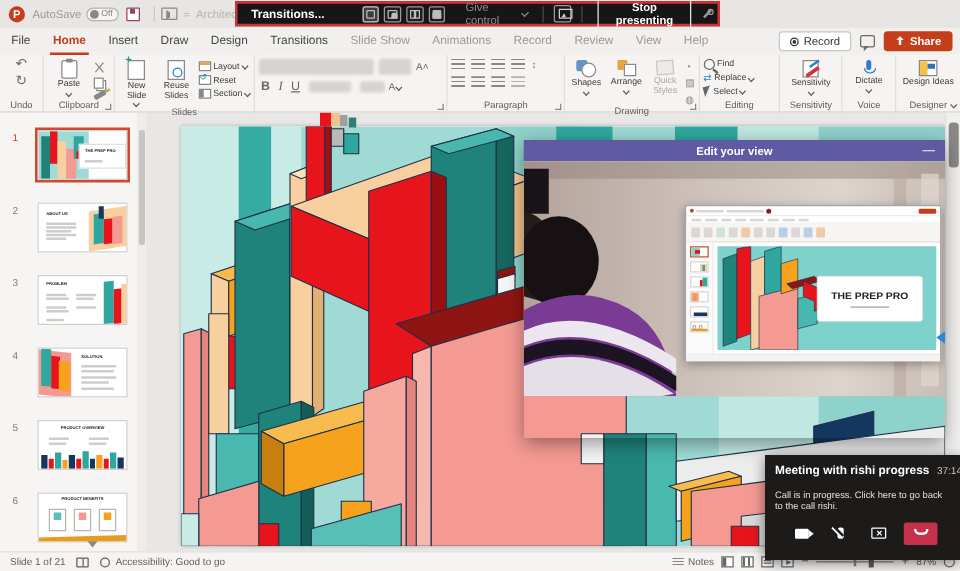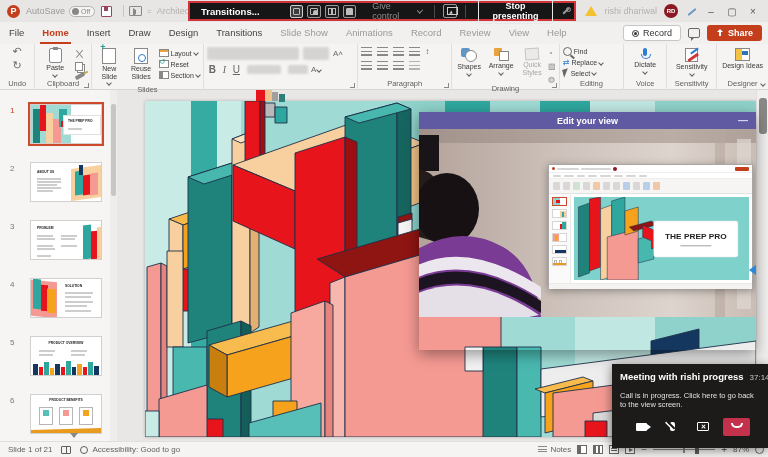--- a/index.html
+++ b/index.html
@@ -219,29 +219,20 @@
     <span class="autosave-lbl">AutoSave</span>
     <div class="toggle-pill">
       <span class="toggle-dot"></span>
       <span class="toggle-txt">Off</span>
     </div>
     <div class="save-ico"></div>
     <div class="tb-sep"></div>
     <div class="present-ico"></div>
     <span style="font-size:8px;color:#b3b1af;margin-right:5px;">=</span>
     <span class="doc-title">Architecture pi</span>
-    <div class="tb-right">
-      <div class="warn-tri"></div>
-      <span class="user-name">rishi dhariwal</span>
-      <div class="avatar">RD</div>
-      <div class="pencil-ico"></div>
-      <span class="win-btn">–</span>
-      <span class="win-btn">▢</span>
-      <span class="win-btn">×</span>
-    </div>
   </div>
 
   <div class="presenting-bar">
     <span class="presenting-txt">Transitions...</span>
     <div class="pv-ico active">
         <div class="inner"></div>
       </div>
     <div class="pv-ico">
         <div class="inner"></div>
         <div class="person"></div>
@@ -419,39 +410,39 @@
             <span class="chev"></span>
           </div>
         <div class="smrow">
             <span class="sel-ico"></span>
             <span>Select</span>
             <span class="chev"></span>
           </div>
       </div>
       <div class="rg-label">Editing</div>
     </div>
+    <div class="rgroup" style="width:50px;">
+      <div class="rg-body" style="justify-content:center;">
+        <div class="bigbtn" style="width:44px;">
+          <div class="sens-ico"></div>
+          <span>Sensitivity</span>
+            <span class="chev"></span>
+        </div>
+      </div>
+      <div class="rg-label">Sensitivity</div>
+    </div>
     <div class="rgroup" style="width:44px;">
       <div class="rg-body" style="justify-content:center;">
         <div class="bigbtn">
           <div class="mic-ico"></div>
           <span>Dictate</span>
             <span class="chev"></span>
         </div>
       </div>
       <div class="rg-label">Voice</div>
-    </div>
-    <div class="rgroup" style="width:50px;">
-      <div class="rg-body" style="justify-content:center;">
-        <div class="bigbtn" style="width:44px;">
-          <div class="sens-ico"></div>
-          <span>Sensitivity</span>
-            <span class="chev"></span>
-        </div>
-      </div>
-      <div class="rg-label">Sensitivity</div>
     </div>
     <div class="rgroup" style="width:52px; border-right:none;">
       <div class="rg-body" style="justify-content:center;">
         <div class="bigbtn" style="width:44px;">
           <div class="di-ico"></div>
           <span>Design Ideas</span>
         </div>
       </div>
       <div class="rg-label">Designer</div>
     </div>
@@ -766,21 +757,21 @@
       <div class="ev-resize"></div>
     </div>
   </div>
 
   <div class="meeting">
     <div class="mt-row">
       <span class="mt-title">Meeting with rishi progress</span>
       <span class="mt-timer">37:14</span>
 
     </div>
-    <div class="mt-msg">Call is in progress. Click here to go back to the view screen.</div>
+    <div class="mt-msg">Call is in progress. Click here to go back to the call rishi.</div>
     <div class="mt-ctrls">
       <div class="mt-btn">
           <div class="cam-g"></div>
         </div>
       <div class="mt-btn">
           <div class="micoff-g"></div>
         </div>
       <div class="mt-btn">
           <div class="stopsh-g"></div>
         </div>

